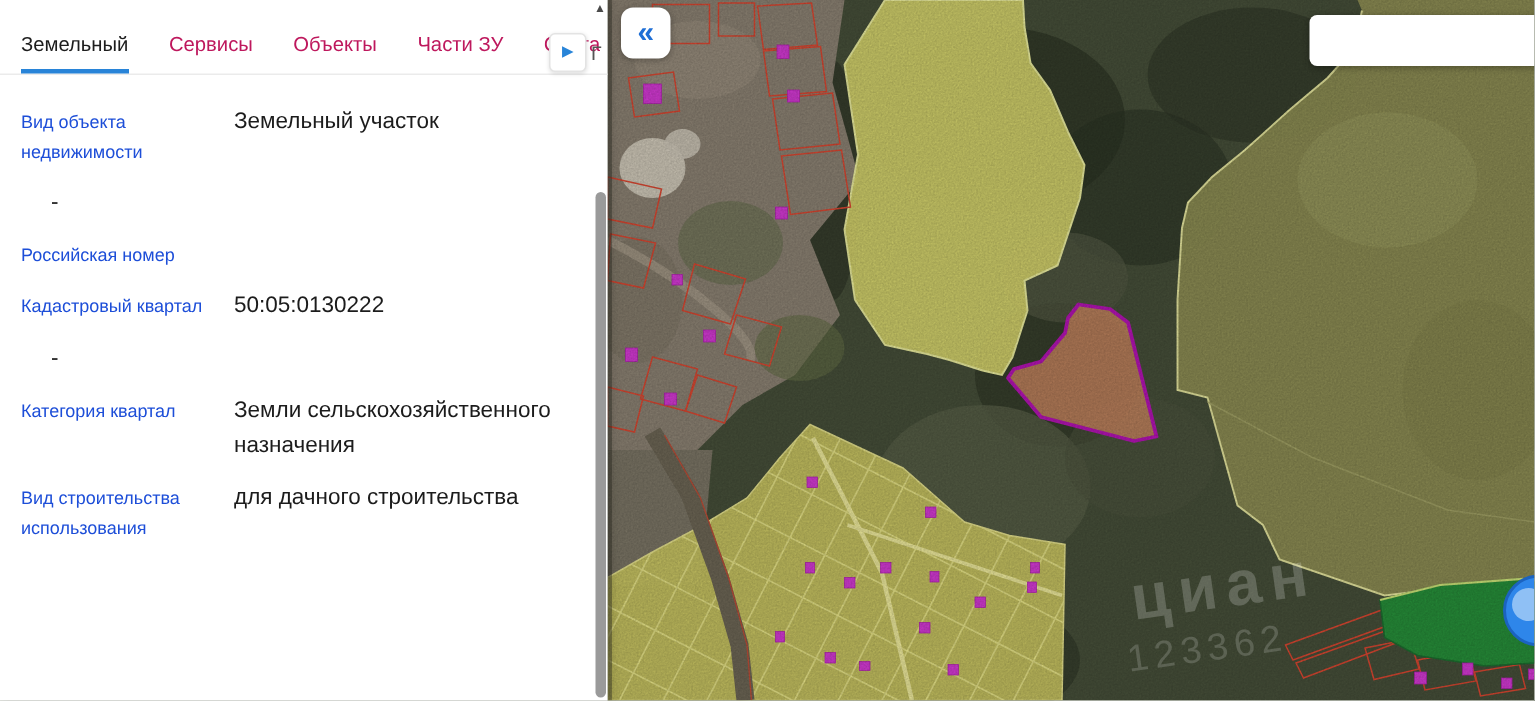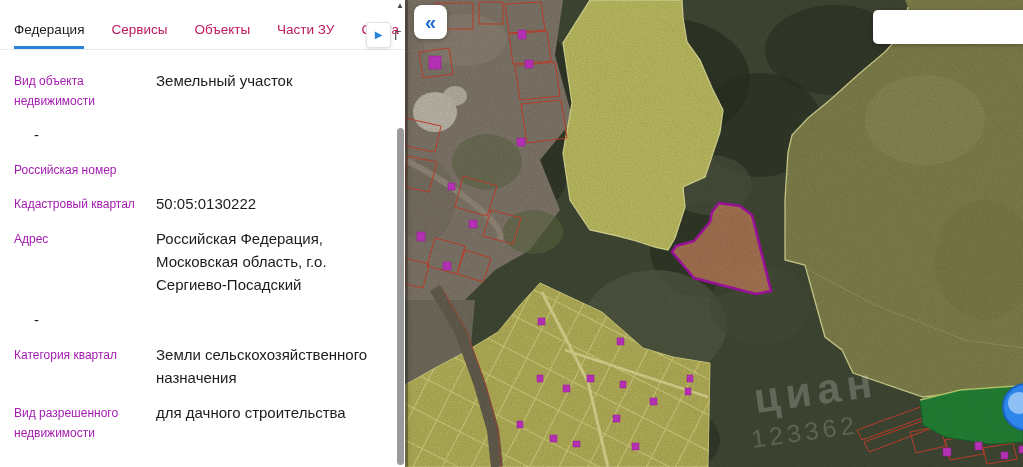--- a/index.html
+++ b/index.html
@@ -40,21 +40,21 @@
     position:absolute; right:14px; top:22px; width:25px; height:26px;
     background:#fff; border:1px solid #e3e3e3; border-radius:4px;
     box-shadow:0 1px 3px rgba(0,0,0,.12);
     color:#2884d8; font-size:10px; line-height:24px; text-align:center; cursor:pointer;
   }
   .tab-overflow-sliver {
     position:absolute; right:4px; top:28px; font-size:13px; color:#555;
   }
   .fields { padding:19px 26px 0 14px; }
   .frow { display:flex; align-items:flex-start; margin-bottom:12px; }
-  .flabel { width:122px; flex:0 0 122px; font-size:12px; line-height:20px; color:#a21caf; padding-top:2px; }
+  .flabel { width:122px; flex:0 0 122px; font-size:12px; line-height:20px; color:#1d4ed8; padding-top:2px; }
   .fvalue { flex:1; margin-left:20px; font-size:15px; line-height:23px; color:#1c1c1c; }
 
   
   .pscroll { position:absolute; right:0; top:0; bottom:0; width:10px; }
   .pscroll .up { position:absolute; top:1px; left:0; width:10px; text-align:center; font-size:8px; color:#4a4a4a; }
   .pscroll .thumb { position:absolute; left:2px; right:1px; top:128px; bottom:2px; background:#9a9a9a; border-radius:4px; }
 </style>
 </head>
 <body>
 
@@ -221,21 +221,21 @@
       <rect x="0" y="0" width="3" height="467" fill="#2a2a20" opacity=".4"></rect>
     </svg>
 
     <button class="map-btn">«</button>
     <div class="search-bar"></div>
   </div>
 
   <div id="panel">
 
     <div class="tabbar">
-      <span class="tab active">Федерация</span>
+      <span class="tab active">Земельный</span>
       <span class="tab">Сервисы</span>
       <span class="tab">Объекты</span>
       <span class="tab">Части ЗУ</span>
       <span class="tab truncated">Соста</span>
       <span class="tab-overflow-sliver">Г</span>
       <button class="tab-next-btn">▶</button>
     </div>
 
     <div class="fields">
       <div class="frow">
@@ -246,32 +246,28 @@
         <div class="fvalue">-</div>
       </div>
       <div class="frow">
         <div class="flabel">Российская номер</div>
       </div>
       <div class="frow">
         <div class="flabel">Кадастровый квартал</div>
         <div class="fvalue">50:05:0130222</div>
       </div>
       <div class="frow">
-        <div class="flabel">Адрес</div>
-        <div class="fvalue">Российская Федерация, Московская область, г.о. Сергиево-Посадский</div>
-      </div>
-      <div class="frow">
         <div class="fvalue">-</div>
       </div>
       <div class="frow">
         <div class="flabel">Категория квартал</div>
         <div class="fvalue">Земли сельскохозяйственного назначения</div>
       </div>
       <div class="frow">
-        <div class="flabel">Вид разрешенного недвижимости</div>
+        <div class="flabel">Вид строительства использования</div>
         <div class="fvalue">для дачного строительства</div>
       </div>
 
     </div>
 
     <div class="pscroll">
       <div class="up">▲</div>
       <div class="thumb"></div>
     </div>
   </div>

